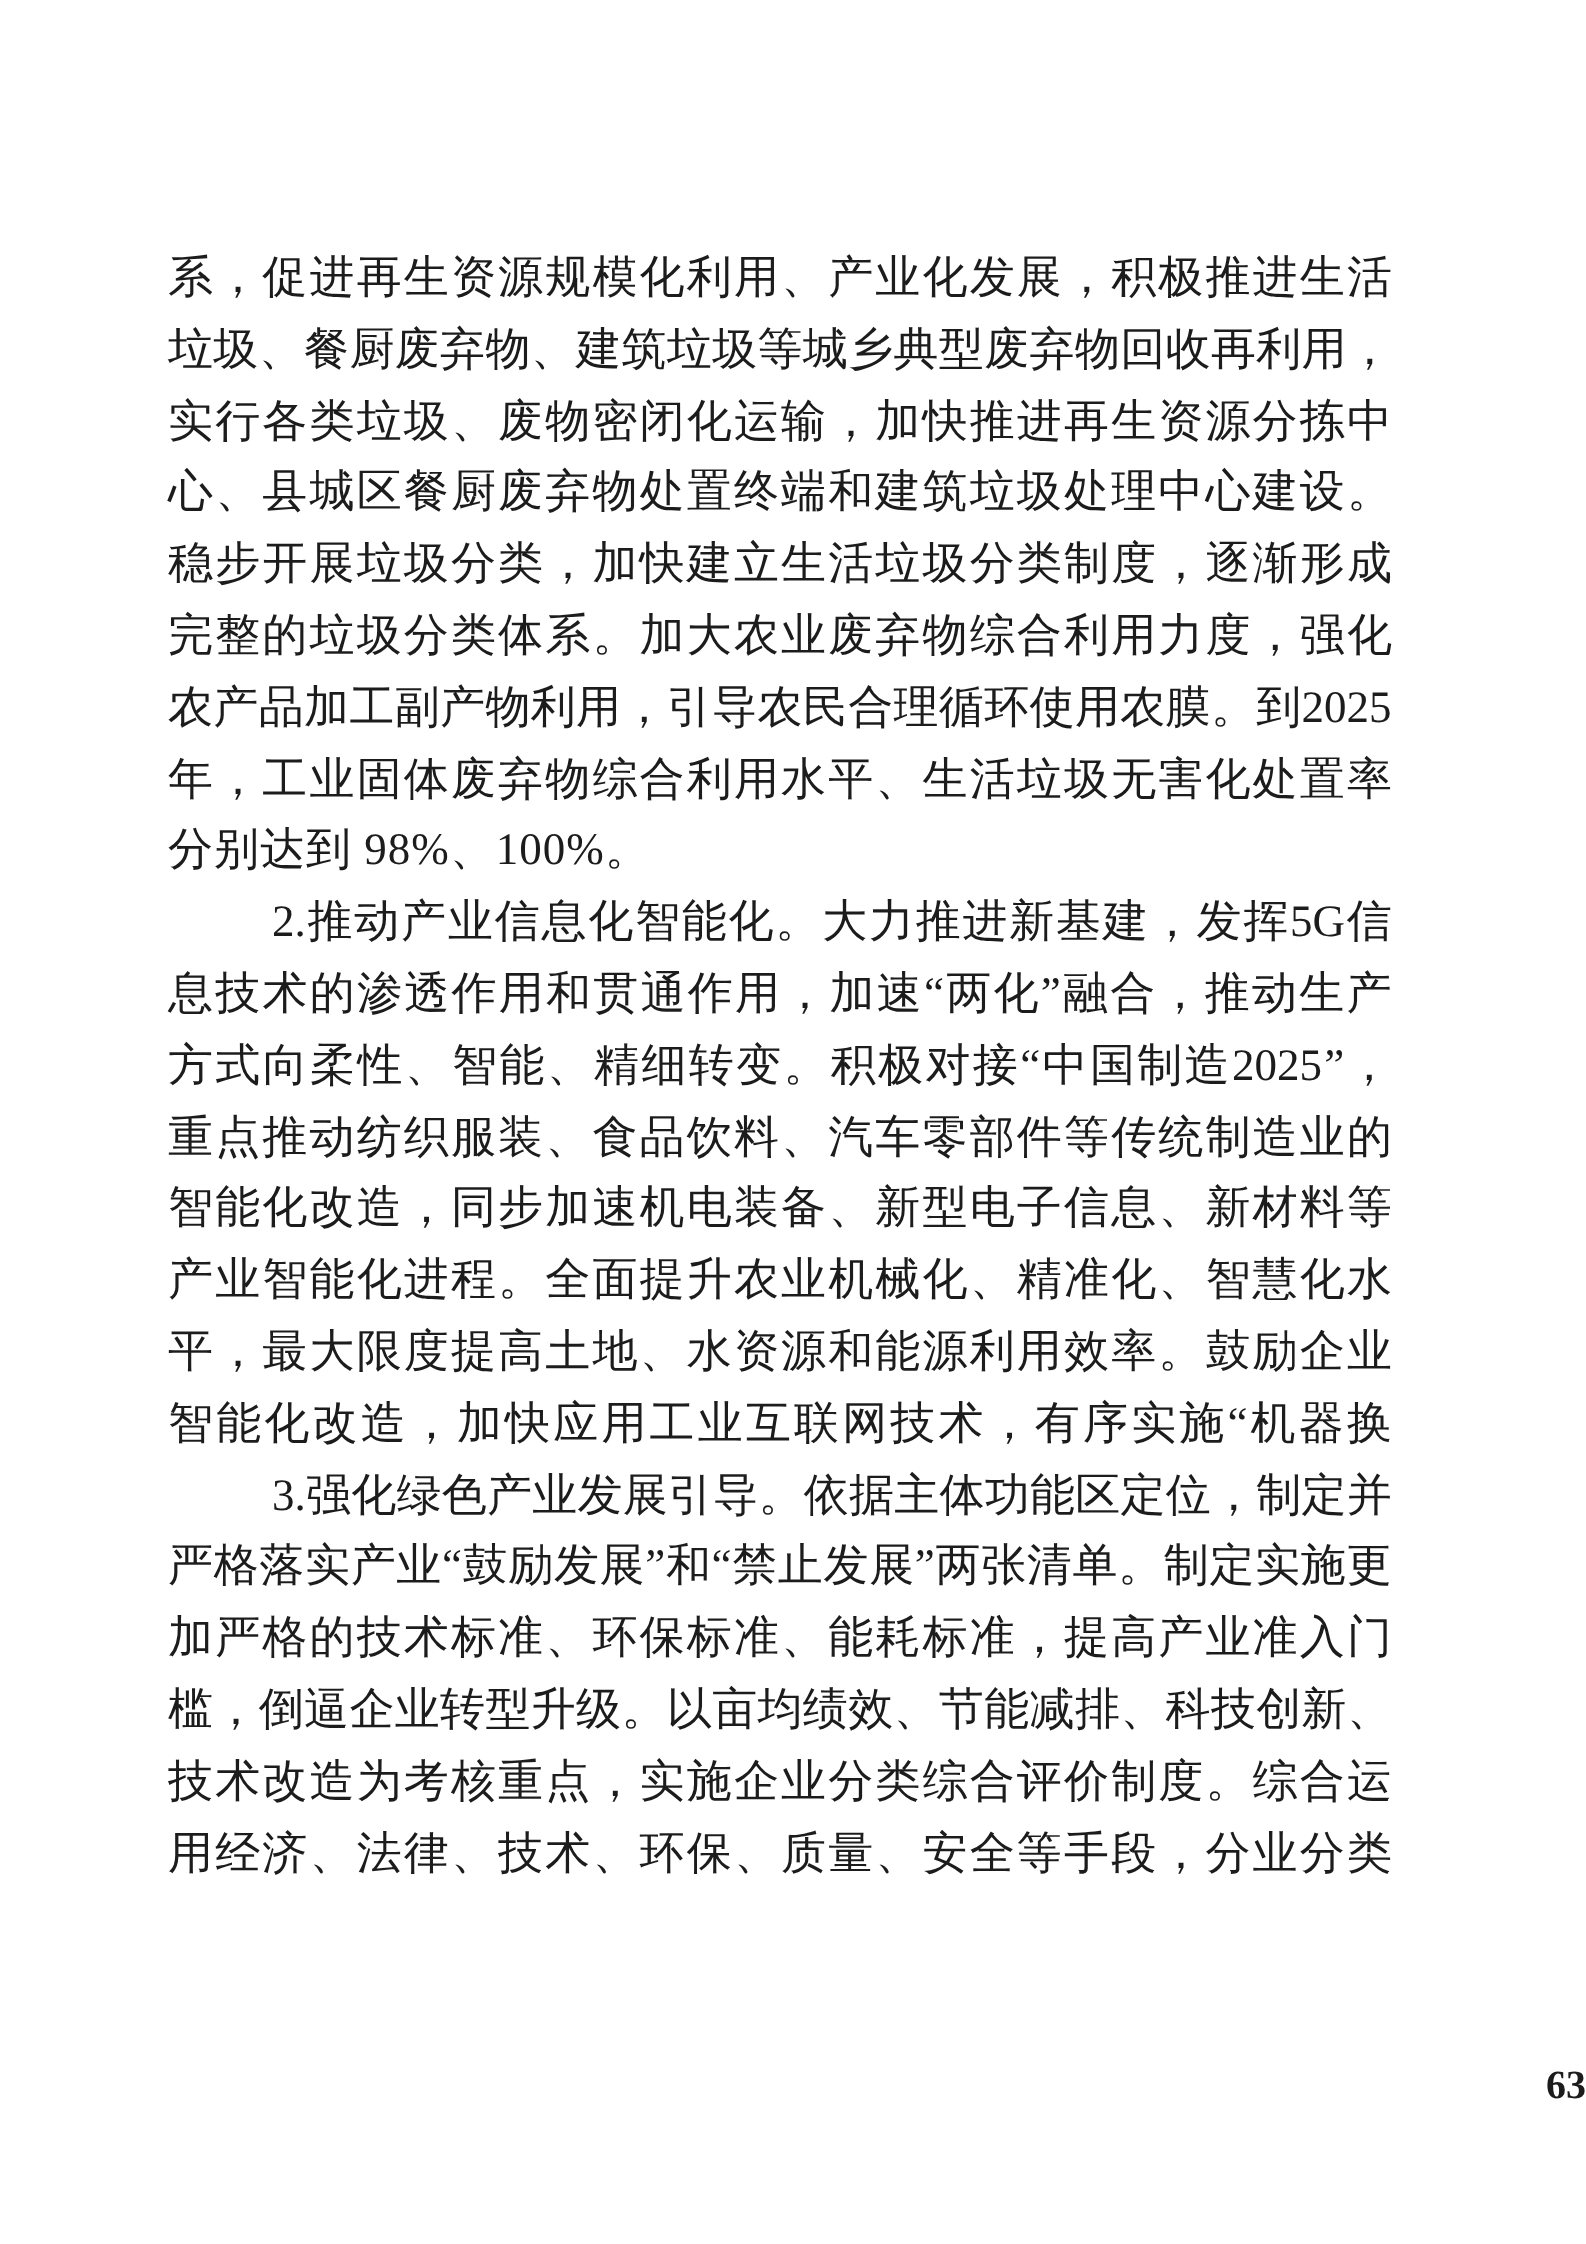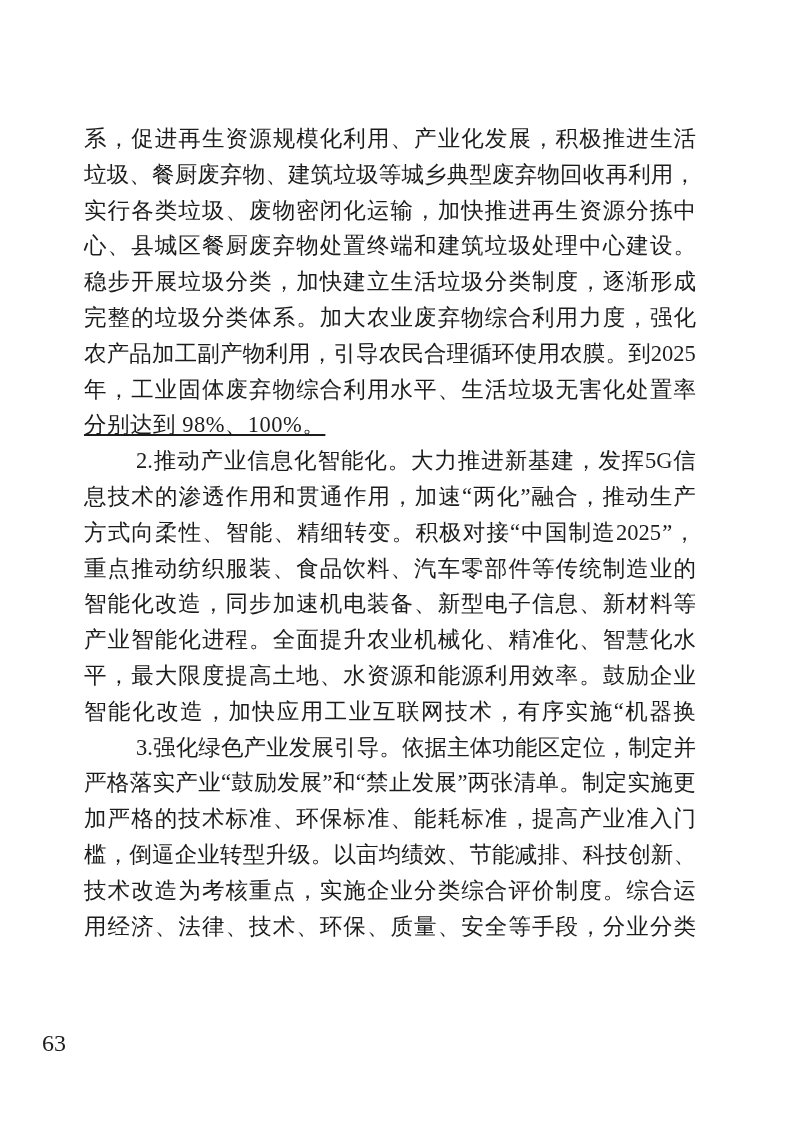--- a/index.html
+++ b/index.html
@@ -43,31 +43,31 @@
     flex: 0 0 auto;
   }
   
   .line.first {
     padding-left: 52px;
   }
   
   .line.last {
     text-align: left;
     letter-spacing: 0.5px;
-    text-decoration: underline;
   }
   .footer {
     position: absolute;
     left: 0;
     top: 1028px;
     width: 100%;
-    text-align: left;
+    text-align: right;
     text-indent: 42px;
-    font-size: 24px;
+    font-size: 20px;
     line-height: 30px;
+    font-weight: bold;
   }
 </style>
 </head>
 <body>
 
 <div class="page">
   <div class="content">
 
     <div class="para">
       <div class="line j">

